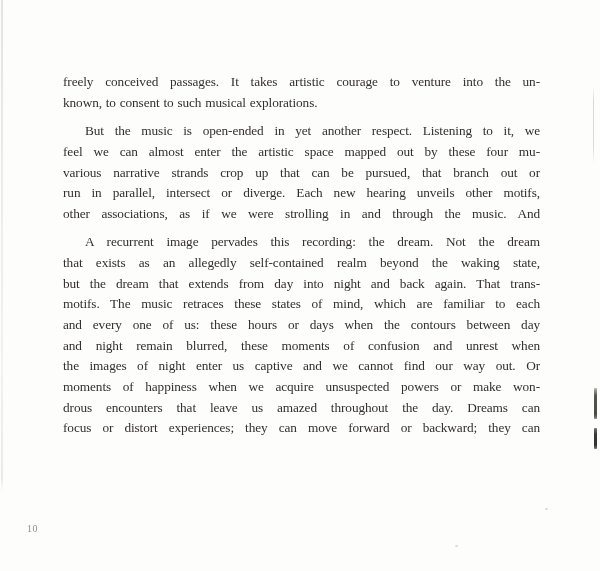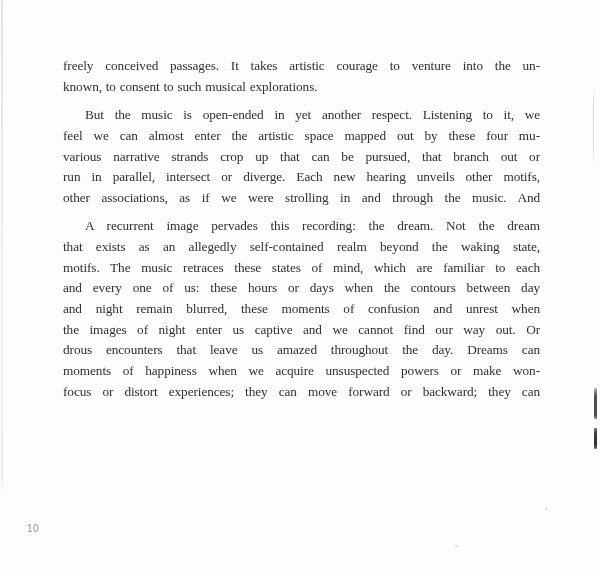--- a/index.html
+++ b/index.html
@@ -57,21 +57,21 @@
     position: absolute;
     background: #d9d9d6;
     border-radius: 50%;
   }
   .speck-1 { left: 545px; top: 508px; width: 3px; height: 2px; }
   .speck-2 { left: 455px; top: 545px; width: 3px; height: 2px; }
 
   .text-block {
     position: absolute;
     left: 63px;
-    top: 56px;
+    top: 72px;
     width: 477px;
     color: #33302c;
     font-size: 13.3px;
     letter-spacing: -0.1px;
     word-spacing: 0.6px;
   }
   .line {
     height: 20.65px;
     line-height: 20.65px;
     text-align: justify;
@@ -83,21 +83,21 @@
     text-align-last: left;
   }
   .line.indent {
     text-indent: 22px;
     margin-top: 8px;
   }
   .page-number {
     position: absolute;
     left: 27px;
     top: 523px;
-    font-family: Liberation Sans, sans-serif;
+    font-family: Liberation Serif, serif;
     font-size: 10px;
     line-height: 12px;
     letter-spacing: 0.5px;
     color: #8f8f8c;
   }
 </style>
 </head>
 <body>
 
 <div class="page">
@@ -111,23 +111,24 @@
   <main class="text-block" id="text-block">
       <div class="line">freely conceived passages. It takes artistic courage to venture into the un-</div>
       <div class="line para-end">known, to consent to such musical explorations.</div>
       <div class="line indent">But the music is open-ended in yet another respect. Listening to it, we</div>
       <div class="line">feel we can almost enter the artistic space mapped out by these four mu-</div>
       <div class="line">various narrative strands crop up that can be pursued, that branch out or</div>
       <div class="line">run in parallel, intersect or diverge. Each new hearing unveils other motifs,</div>
       <div class="line">other associations, as if we were strolling in and through the music. And</div>
       <div class="line indent">A recurrent image pervades this recording: the dream. Not the dream</div>
       <div class="line">that exists as an allegedly self-contained realm beyond the waking state,</div>
+      <div class="line">but the dream that extends from day into night and back again. That trans-</div>
       <div class="line">motifs. The music retraces these states of mind, which are familiar to each</div>
       <div class="line">and every one of us: these hours or days when the contours between day</div>
       <div class="line">and night remain blurred, these moments of confusion and unrest when</div>
       <div class="line">the images of night enter us captive and we cannot find our way out. Or</div>
+      <div class="line">moments of happiness when we acquire unsuspected powers or make won-</div>
       <div class="line">drous encounters that leave us amazed throughout the day. Dreams can</div>
-      <div class="line">moments of happiness when we acquire unsuspected powers or make won-</div>
       <div class="line">focus or distort experiences; they can move forward or backward; they can</div>
     </main>
 
   <div class="page-number">10</div>
 </div>
 
 </body></html>

